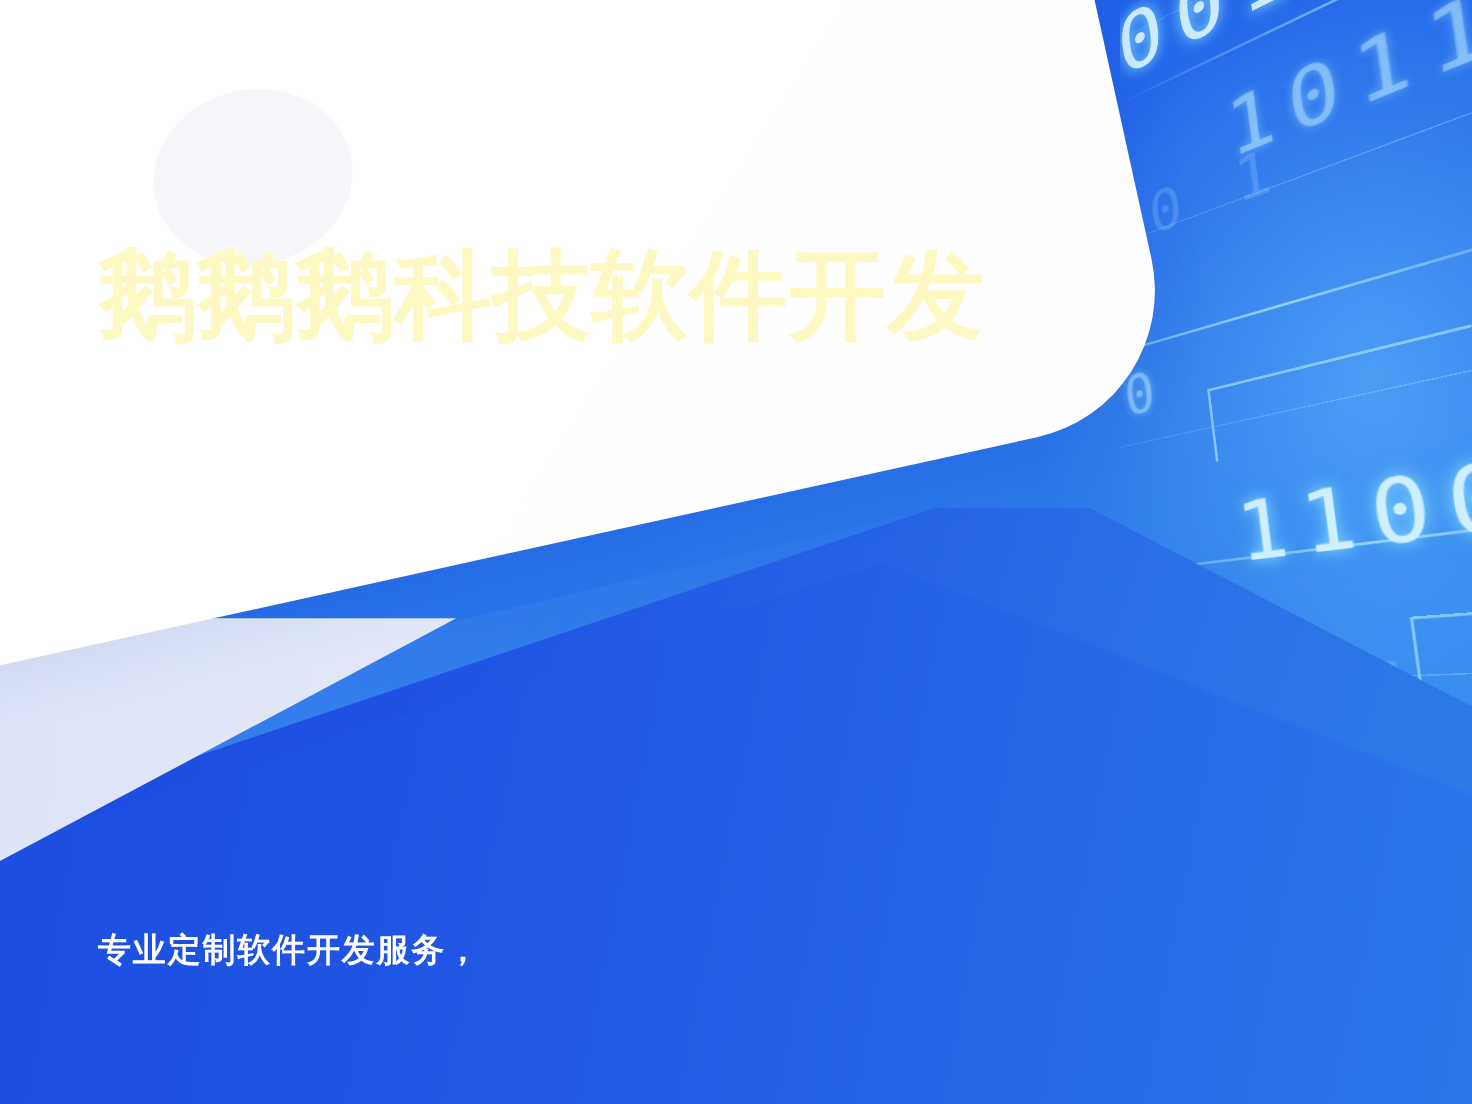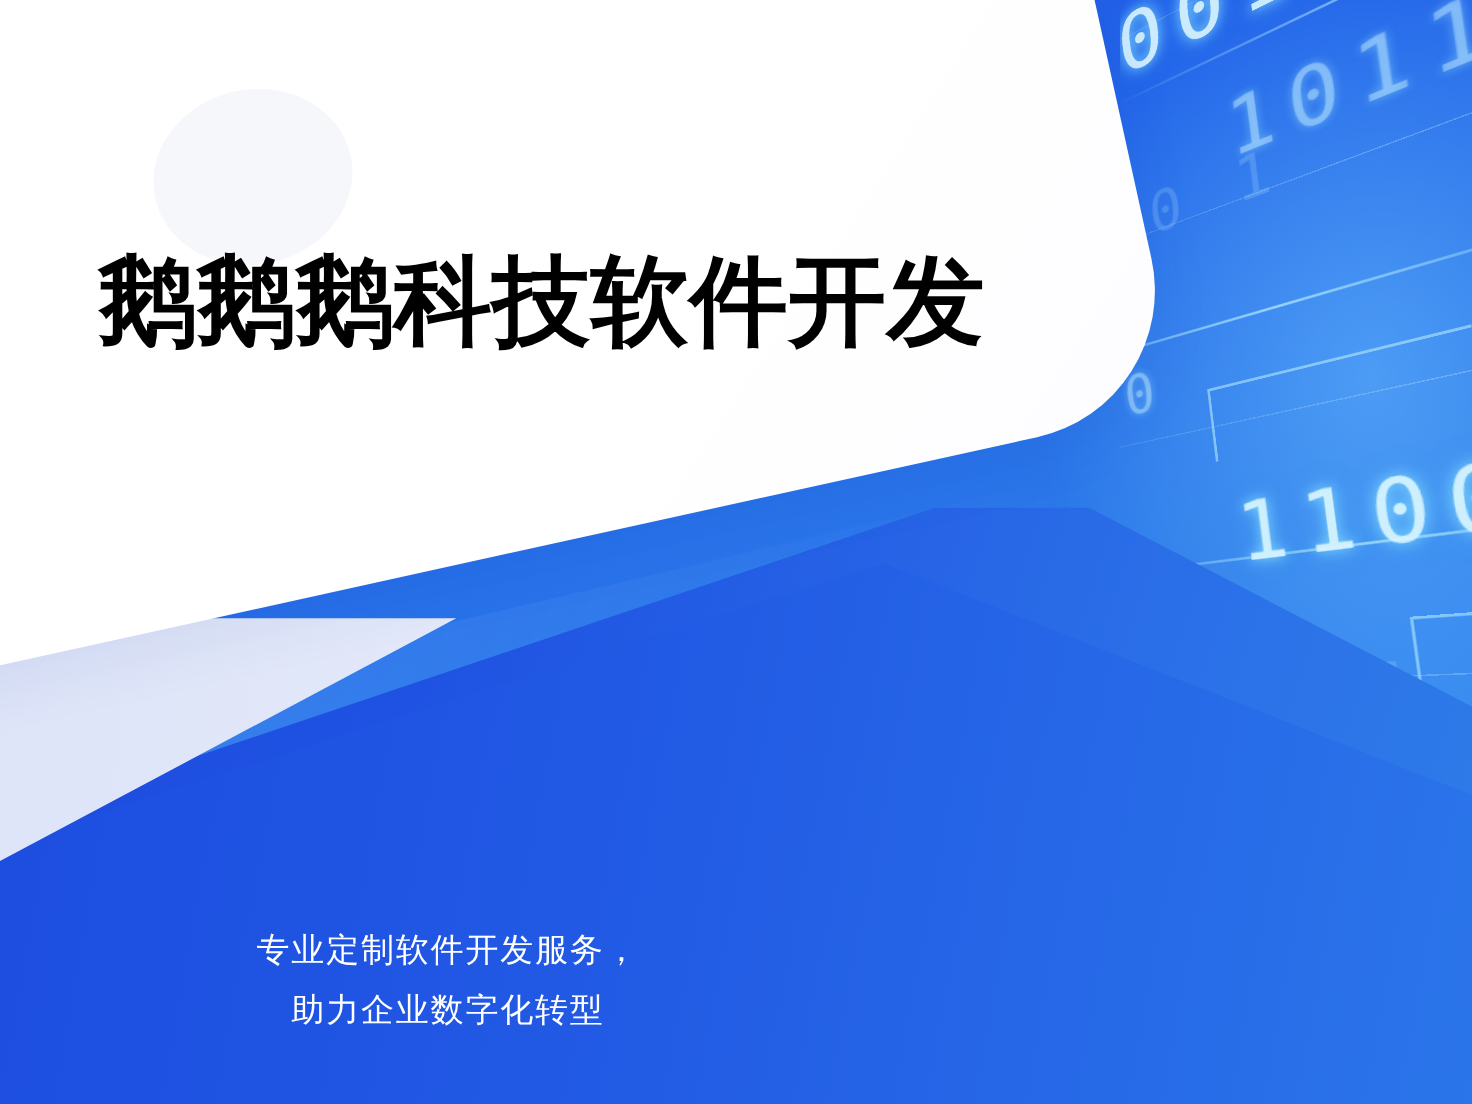--- a/index.html
+++ b/index.html
@@ -125,42 +125,41 @@
     background:rgba(240,242,248,.62);
   }
 
   
   .title-block{
     position:absolute;
     left:98px; top:238px;
     width:1000px;
   }
   .title-line{
-    font-family:Liberation Serif, serif;
+    font-family:Liberation Mono, monospace;
     font-weight:700;
     font-size:98px;
     line-height:1.32;
-    color:#000000;
+    color:#fef9c3;
     letter-spacing:.006em;
     white-space:nowrap;
   }
   .subtitle-block{
     position:absolute;
     left:98px; top:920px;
     width:700px;
   }
   .sub-line{
     font-family:"DejaVu Sans","Liberation Sans",sans-serif;
-    font-weight:400;
+    font-weight:700;
     font-size:33px;
     line-height:1.82;
     color:#ffffff;
     letter-spacing:.055em;
     white-space:nowrap;
-    text-align:center;
   }
 </style>
 </head>
 <body>
 
 <div id="poster">
 
   <div class="bg-base"></div>
   <div class="bg-glow-right"></div>
 
@@ -210,16 +209,15 @@
   <div class="card-white">
     <div class="card-circle"></div>
   </div>
 
   <div class="title-block">
     <div class="title-line">鹅鹅鹅科技软件开发</div>
   </div>
 
   <div class="subtitle-block">
     <div class="sub-line">专业定制软件开发服务，</div>
-    <div class="sub-line">助力企业数字化转型</div>
   </div>
 
 </div>
 
 </body></html>

